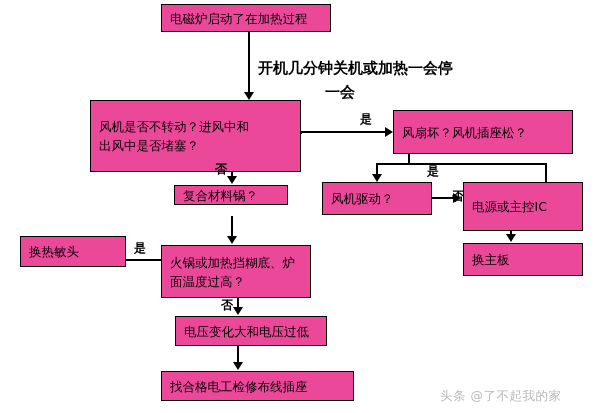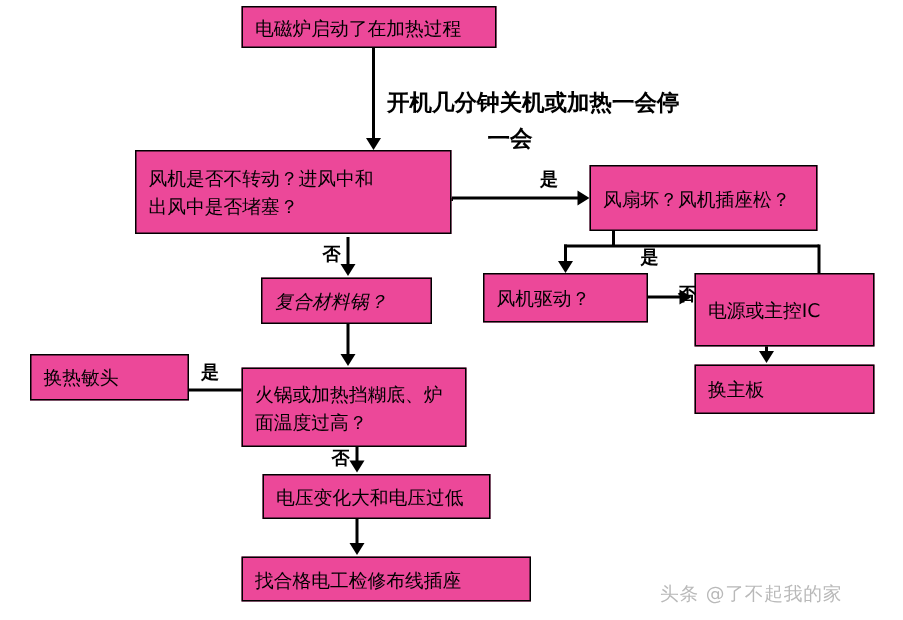--- a/index.html
+++ b/index.html
@@ -87,42 +87,42 @@
 </style>
 </head>
 <body>
 
 <div id="canvas">
 
   <div class="node" style="left:161px; top:4px; width:170px; height:28px;">
     <span>电磁炉启动了在加热过程</span>
   </div>
 
-  <div class="node" style="left:90px; top:100px; width:211px; height:56px;">
+  <div class="node" style="left:90px; top:100px; width:211px; height:72px;">
     <span>风机是否不转动？进风中和
 出风中是否堵塞？</span>
   </div>
 
-  <div class="node" style="left:393px; top:110px; width:152px; height:44px;">
+  <div class="node" style="left:393px; top:110px; width:180px; height:44px;">
     <span>风扇坏？风机插座松？</span>
   </div>
 
   <div class="node" style="left:322px; top:182px; width:110px; height:33px;">
     <span>风机驱动？</span>
   </div>
 
   <div class="node" style="left:463px; top:182px; width:120px; height:49px;">
     <span>电源或主控IC</span>
   </div>
 
   <div class="node" style="left:463px; top:243px; width:120px; height:33px;">
     <span>换主板</span>
   </div>
 
-  <div class="node" style="left:174px; top:185px; width:114px; height:31px;font-style:italic;">
+  <div class="node" style="left:174px; top:185px; width:114px; height:20px;">
     <span>复合材料锅？</span>
   </div>
 
   <div class="node" style="left:161px; top:245px; width:150px; height:53px;">
     <span>火锅或加热挡糊底、炉
 面温度过高？</span>
   </div>
 
   <div class="node" style="left:20px; top:236px; width:106px; height:31px;">
     <span>换热敏头</span>

